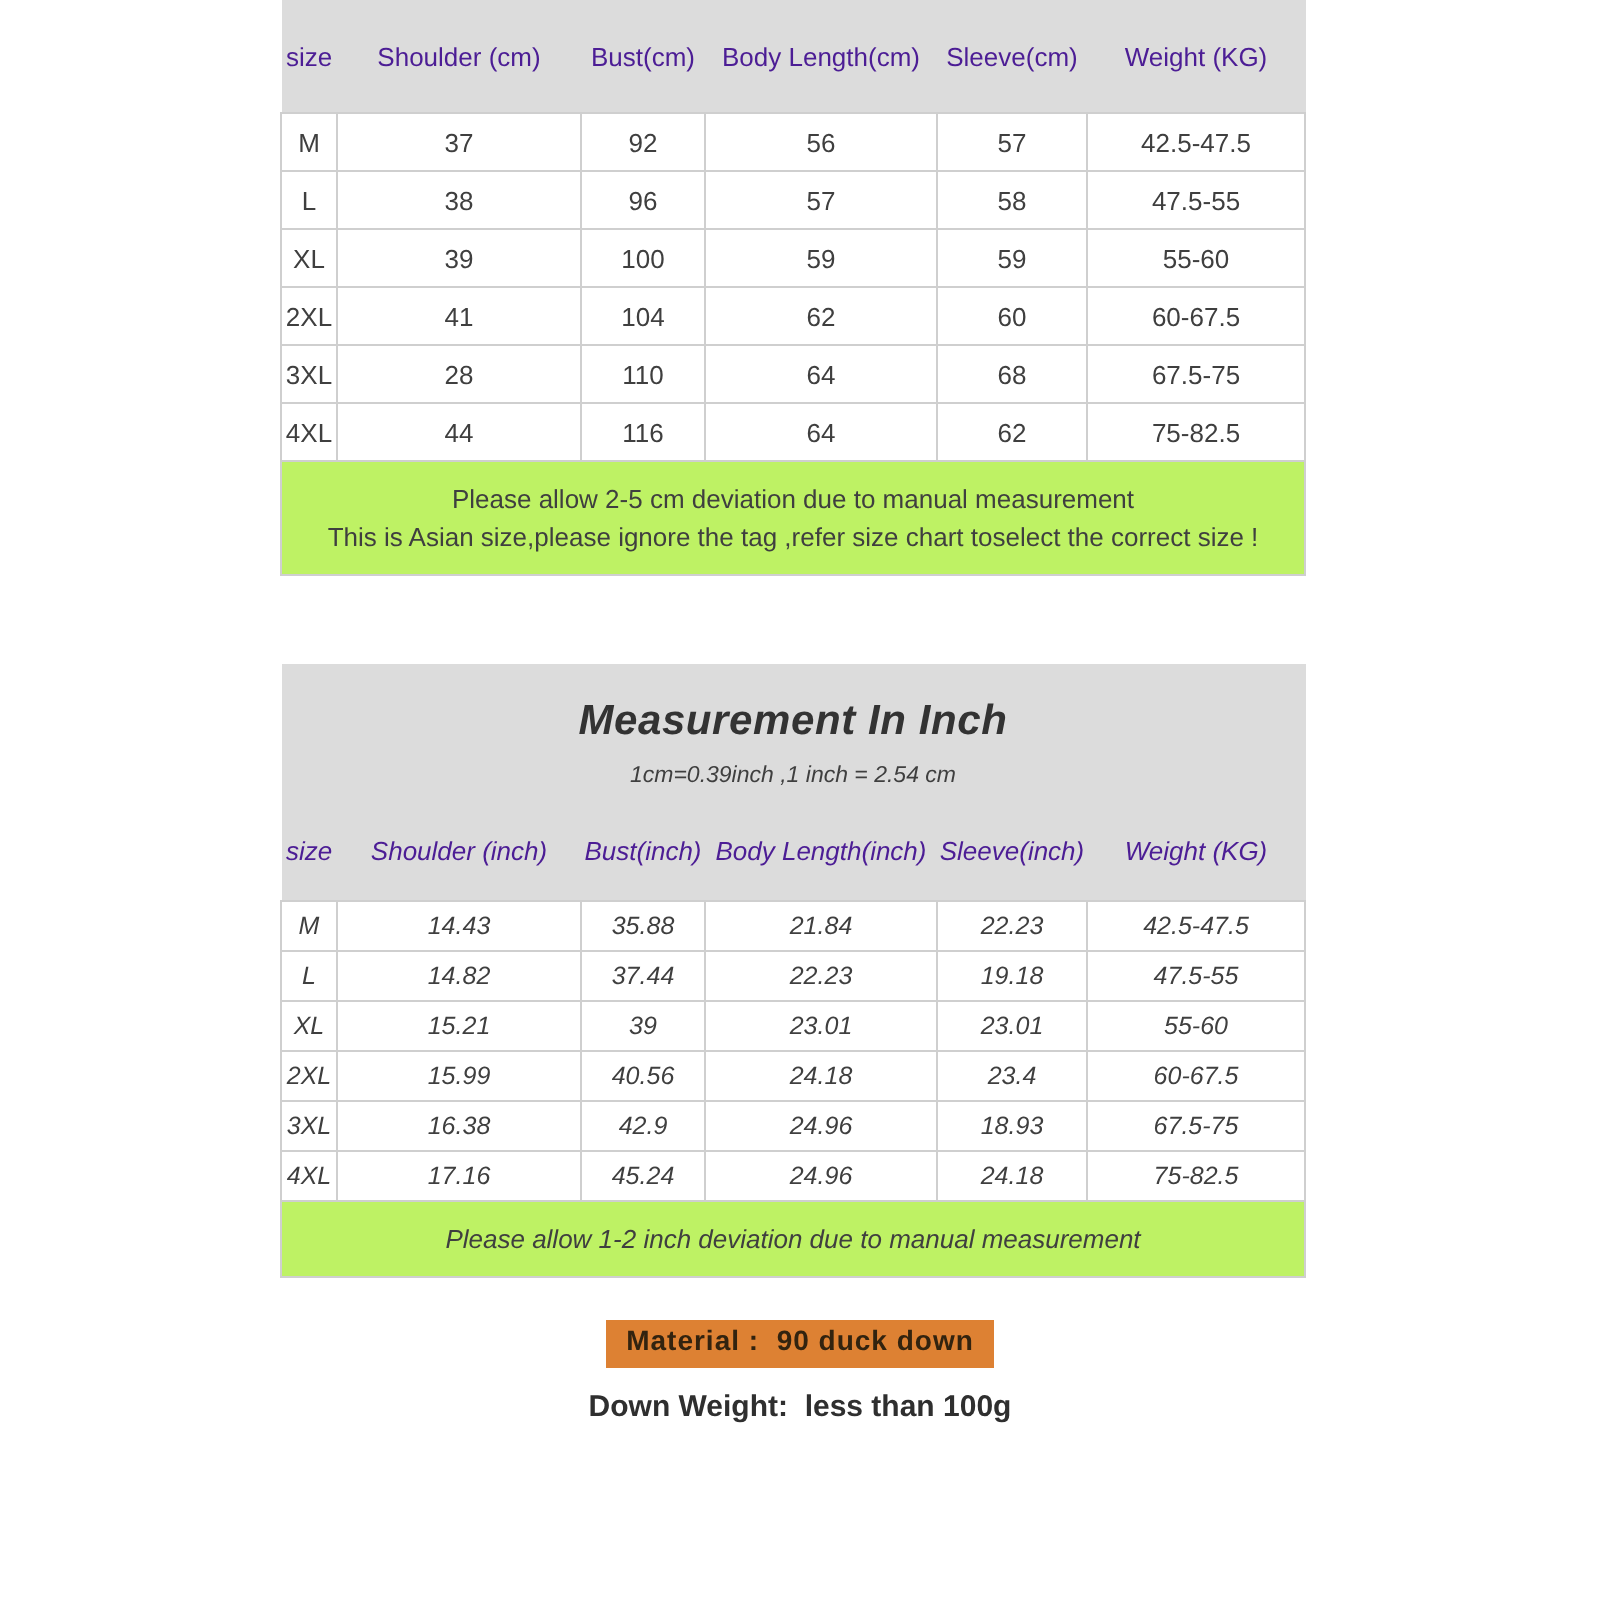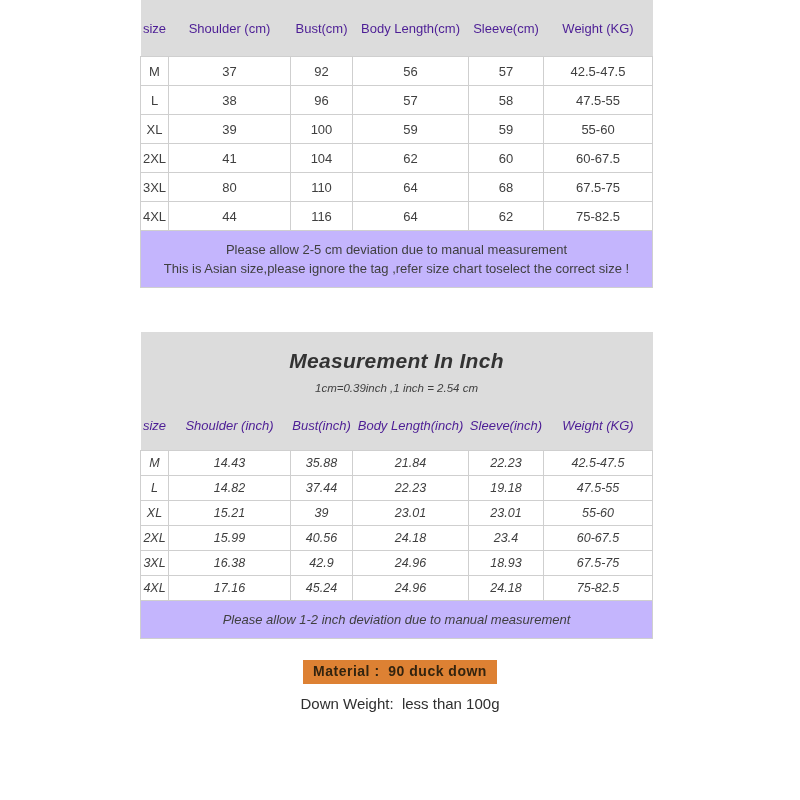--- a/index.html
+++ b/index.html
@@ -59,21 +59,21 @@
     vertical-align: middle;
     font-size: 13px;
     color: #3f3f3f;
     padding: 0;
   }
   .cm-table tbody.data td { height: 28px; }
   .inch-table tbody.data td { height: 24px; font-size: 12.5px; }
 
   tbody.notes td {
     border: 1px solid #cfcfcf;
-    background: #c4b5fd;
+    background: #bef264;
     padding: 9px 6px;
   }
   tbody.notes p {
     margin: 0;
     text-align: center;
     font-size: 13px;
     line-height: 19px;
     color: #3f3f3f;
   }
 
@@ -87,21 +87,21 @@
     font-size: 14px;
     font-weight: bold;
     color: #32230f;
     white-space: pre-wrap;
     letter-spacing: 0.5px;
   }
   .down-weight {
     margin-top: 11px;
     text-align: center;
     font-size: 15px;
-    font-weight: normal;
+    font-weight: bold;
     color: #2f2f2f;
     white-space: pre-wrap;
   }
 </style>
 </head>
 <body>
 
 <div>
 
   <div class="section">
@@ -152,21 +152,21 @@
           <tr>
             <td>2XL</td>
             <td>41</td>
             <td>104</td>
             <td>62</td>
             <td>60</td>
             <td>60-67.5</td>
           </tr>
           <tr>
             <td>3XL</td>
-            <td>80</td>
+            <td>28</td>
             <td>110</td>
             <td>64</td>
             <td>68</td>
             <td>67.5-75</td>
           </tr>
           <tr>
             <td>4XL</td>
             <td>44</td>
             <td>116</td>
             <td>64</td>

